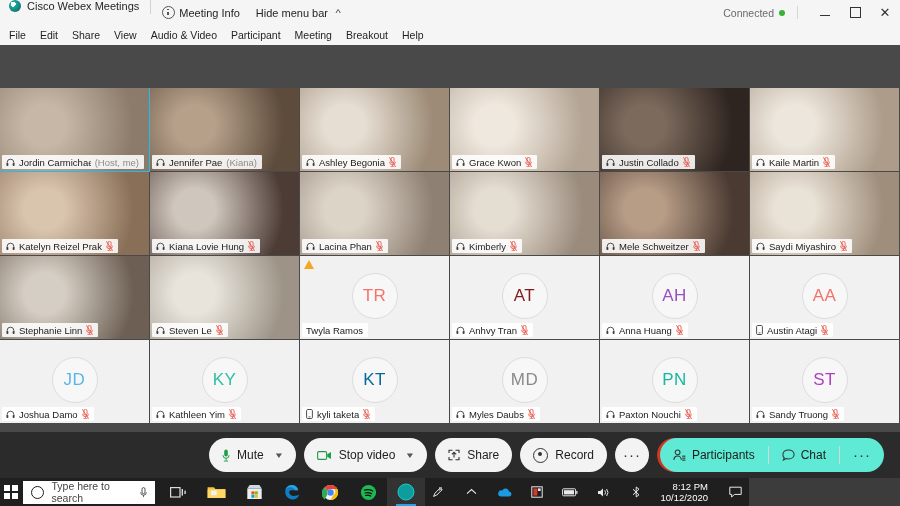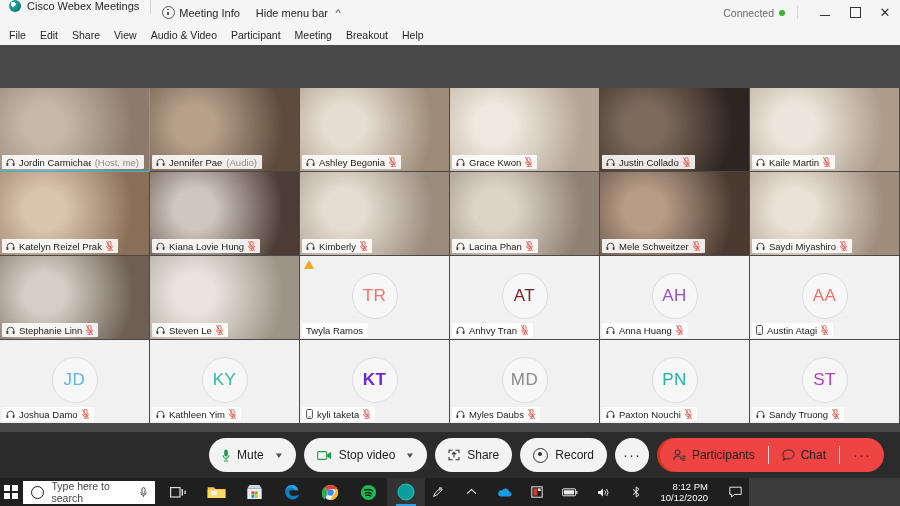--- a/index.html
+++ b/index.html
@@ -83,21 +83,21 @@
   .ctr-center{position:absolute;left:50%;transform:translateX(-50%);top:6px;
               display:flex;align-items:center;gap:8px;}
   .pill{height:34px;border-radius:17px;background:#f3f3f3;display:flex;align-items:center;
         padding:0 13px;font-size:12px;color:#1d1d1d;gap:7px;cursor:pointer;white-space:nowrap;}
   .pill .chev{font-size:8px;color:#555;margin-left:4px;transform:scaleX(1.3);}
   .pill.sm{padding:0 0;width:34px;justify-content:center;}
   .dots{font-size:15px;letter-spacing:1px;color:#333;line-height:0.4;}
   .endbtn{width:34px;height:34px;border-radius:17px;background:#d1361f;color:#fff;
           display:flex;align-items:center;justify-content:center;font-size:15px;cursor:pointer;}
   .ctr-right{position:absolute;right:16px;top:6px;display:flex;align-items:center;}
-  .rpill{height:34px;border-radius:17px;background:#ef4444;display:flex;align-items:center;
+  .rpill{height:34px;border-radius:17px;background:#5eead4;display:flex;align-items:center;
          font-size:12px;color:#1d1d1d;overflow:hidden;}
   .rpill > div{display:flex;align-items:center;gap:6px;padding:0 13px;height:34px;cursor:pointer;}
   .rdiv{width:1px;height:18px;background:#d6d6d6;}
   .mic-ic{width:8px;height:13px;flex:none;}
   .cam-ic{width:15px;height:11px;flex:none;}
   .share-ic{width:12px;height:12px;flex:none;}
   .rec-ic{width:13px;height:13px;border:1.3px solid #333;border-radius:50%;position:relative;flex:none;}
   .rec-ic:after{content:"";position:absolute;left:3.6px;top:3.6px;width:4px;height:4px;border-radius:50%;background:#333;}
   .ppl-ic{width:13px;height:12px;flex:none;}
   .chat-ic{width:13px;height:12px;flex:none;}
@@ -187,21 +187,21 @@
         </div>
         <div class="tile">
           <div class="ph" style="background: radial-gradient(circle at 30% 45%, rgb(182, 160, 138) 0%, rgb(182, 160, 138) 18%, rgb(93, 75, 60) 78%), linear-gradient(135deg, rgb(182, 160, 138) 0%, rgb(93, 75, 60) 100%);"></div>
           <div class="plate">
             <svg class="ico-head" viewBox="0 0 10 10">
               <path d="M1.3 6.2V5a3.7 3.7 0 0 1 7.4 0v1.2" fill="none" stroke="#3a3a3a" stroke-width="0.95"></path>
               <rect x="0.5" y="5.6" width="2.1" height="3.3" rx="0.9" fill="#3a3a3a"></rect>
               <rect x="7.4" y="5.6" width="2.1" height="3.3" rx="0.9" fill="#3a3a3a"></rect>
             </svg>
             <span class="nm">Jennifer Pae</span>
-            <span class="role">(Audio)</span>
+            <span class="role">(Kiana)</span>
           </div>
         </div>
         <div class="tile">
           <div class="ph" style="background: radial-gradient(circle at 30% 45%, rgb(230, 222, 211) 0%, rgb(230, 222, 211) 18%, rgb(157, 139, 119) 78%), linear-gradient(135deg, rgb(230, 222, 211) 0%, rgb(157, 139, 119) 100%);"></div>
           <div class="plate">
             <svg class="ico-head" viewBox="0 0 10 10">
               <path d="M1.3 6.2V5a3.7 3.7 0 0 1 7.4 0v1.2" fill="none" stroke="#3a3a3a" stroke-width="0.95"></path>
               <rect x="0.5" y="5.6" width="2.1" height="3.3" rx="0.9" fill="#3a3a3a"></rect>
               <rect x="7.4" y="5.6" width="2.1" height="3.3" rx="0.9" fill="#3a3a3a"></rect>
             </svg>
@@ -299,46 +299,46 @@
             <svg class="ico-mute" viewBox="0 0 7 10">
               <rect x="1.9" y="0.4" width="3.2" height="5.6" rx="1.6" fill="none" stroke="#e8594d" stroke-width="0.9"></rect>
               <path d="M0.6 4.8a2.9 2.9 0 0 0 5.8 0" fill="none" stroke="#e8594d" stroke-width="0.9"></path>
               <rect x="3.1" y="7.4" width="0.8" height="1.6" fill="#e8594d"></rect>
               <rect x="1.5" y="8.9" width="4" height="0.8" fill="#e8594d"></rect>
               <path d="M0.4 0.3 6.6 9.7" stroke="#e8594d" stroke-width="0.95"></path>
             </svg>
           </div>
         </div>
         <div class="tile">
+          <div class="ph" style="background: radial-gradient(circle at 30% 45%, rgb(221, 212, 200) 0%, rgb(221, 212, 200) 18%, rgb(142, 128, 115) 78%), linear-gradient(135deg, rgb(221, 212, 200) 0%, rgb(142, 128, 115) 100%);"></div>
+          <div class="plate">
+            <svg class="ico-head" viewBox="0 0 10 10">
+              <path d="M1.3 6.2V5a3.7 3.7 0 0 1 7.4 0v1.2" fill="none" stroke="#3a3a3a" stroke-width="0.95"></path>
+              <rect x="0.5" y="5.6" width="2.1" height="3.3" rx="0.9" fill="#3a3a3a"></rect>
+              <rect x="7.4" y="5.6" width="2.1" height="3.3" rx="0.9" fill="#3a3a3a"></rect>
+            </svg>
+            <span class="nm">Lacina Phan</span>
+            <svg class="ico-mute" viewBox="0 0 7 10">
+              <rect x="1.9" y="0.4" width="3.2" height="5.6" rx="1.6" fill="none" stroke="#e8594d" stroke-width="0.9"></rect>
+              <path d="M0.6 4.8a2.9 2.9 0 0 0 5.8 0" fill="none" stroke="#e8594d" stroke-width="0.9"></path>
+              <rect x="3.1" y="7.4" width="0.8" height="1.6" fill="#e8594d"></rect>
+              <rect x="1.5" y="8.9" width="4" height="0.8" fill="#e8594d"></rect>
+              <path d="M0.4 0.3 6.6 9.7" stroke="#e8594d" stroke-width="0.95"></path>
+            </svg>
+          </div>
+        </div>
+        <div class="tile">
           <div class="ph" style="background: radial-gradient(circle at 30% 45%, rgb(228, 221, 210) 0%, rgb(228, 221, 210) 18%, rgb(154, 139, 124) 78%), linear-gradient(135deg, rgb(228, 221, 210) 0%, rgb(154, 139, 124) 100%);"></div>
           <div class="plate">
             <svg class="ico-head" viewBox="0 0 10 10">
               <path d="M1.3 6.2V5a3.7 3.7 0 0 1 7.4 0v1.2" fill="none" stroke="#3a3a3a" stroke-width="0.95"></path>
               <rect x="0.5" y="5.6" width="2.1" height="3.3" rx="0.9" fill="#3a3a3a"></rect>
               <rect x="7.4" y="5.6" width="2.1" height="3.3" rx="0.9" fill="#3a3a3a"></rect>
             </svg>
             <span class="nm">Kimberly</span>
-            <svg class="ico-mute" viewBox="0 0 7 10">
-              <rect x="1.9" y="0.4" width="3.2" height="5.6" rx="1.6" fill="none" stroke="#e8594d" stroke-width="0.9"></rect>
-              <path d="M0.6 4.8a2.9 2.9 0 0 0 5.8 0" fill="none" stroke="#e8594d" stroke-width="0.9"></path>
-              <rect x="3.1" y="7.4" width="0.8" height="1.6" fill="#e8594d"></rect>
-              <rect x="1.5" y="8.9" width="4" height="0.8" fill="#e8594d"></rect>
-              <path d="M0.4 0.3 6.6 9.7" stroke="#e8594d" stroke-width="0.95"></path>
-            </svg>
-          </div>
-        </div>
-        <div class="tile">
-          <div class="ph" style="background: radial-gradient(circle at 30% 45%, rgb(221, 212, 200) 0%, rgb(221, 212, 200) 18%, rgb(142, 128, 115) 78%), linear-gradient(135deg, rgb(221, 212, 200) 0%, rgb(142, 128, 115) 100%);"></div>
-          <div class="plate">
-            <svg class="ico-head" viewBox="0 0 10 10">
-              <path d="M1.3 6.2V5a3.7 3.7 0 0 1 7.4 0v1.2" fill="none" stroke="#3a3a3a" stroke-width="0.95"></path>
-              <rect x="0.5" y="5.6" width="2.1" height="3.3" rx="0.9" fill="#3a3a3a"></rect>
-              <rect x="7.4" y="5.6" width="2.1" height="3.3" rx="0.9" fill="#3a3a3a"></rect>
-            </svg>
-            <span class="nm">Lacina Phan</span>
             <svg class="ico-mute" viewBox="0 0 7 10">
               <rect x="1.9" y="0.4" width="3.2" height="5.6" rx="1.6" fill="none" stroke="#e8594d" stroke-width="0.9"></rect>
               <path d="M0.6 4.8a2.9 2.9 0 0 0 5.8 0" fill="none" stroke="#e8594d" stroke-width="0.9"></path>
               <rect x="3.1" y="7.4" width="0.8" height="1.6" fill="#e8594d"></rect>
               <rect x="1.5" y="8.9" width="4" height="0.8" fill="#e8594d"></rect>
               <path d="M0.4 0.3 6.6 9.7" stroke="#e8594d" stroke-width="0.95"></path>
             </svg>
           </div>
         </div>
         <div class="tile">
@@ -515,21 +515,21 @@
             <svg class="ico-mute" viewBox="0 0 7 10">
               <rect x="1.9" y="0.4" width="3.2" height="5.6" rx="1.6" fill="none" stroke="#e8594d" stroke-width="0.9"></rect>
               <path d="M0.6 4.8a2.9 2.9 0 0 0 5.8 0" fill="none" stroke="#e8594d" stroke-width="0.9"></path>
               <rect x="3.1" y="7.4" width="0.8" height="1.6" fill="#e8594d"></rect>
               <rect x="1.5" y="8.9" width="4" height="0.8" fill="#e8594d"></rect>
               <path d="M0.4 0.3 6.6 9.7" stroke="#e8594d" stroke-width="0.95"></path>
             </svg>
           </div>
         </div>
         <div class="tile avatile">
-          <div class="avatar" style="color: #6d28d9; font-weight: bold;">
+          <div class="avatar" style="color: #0369a1;">
             <span>KT</span>
           </div>
           <div class="plate">
             <svg class="ico-phone" viewBox="0 0 7 10" style="border:none;">
               <rect x="0.6" y="0.5" width="5.8" height="9" rx="1" fill="none" stroke="#3a3a3a" stroke-width="0.9"></rect>
               <rect x="2.4" y="7.6" width="2.2" height="0.7" rx="0.35" fill="#3a3a3a"></rect>
             </svg>
             <span class="nm">kyli taketa</span>
             <svg class="ico-mute" viewBox="0 0 7 10">
               <rect x="1.9" y="0.4" width="3.2" height="5.6" rx="1.6" fill="none" stroke="#e8594d" stroke-width="0.9"></rect>

